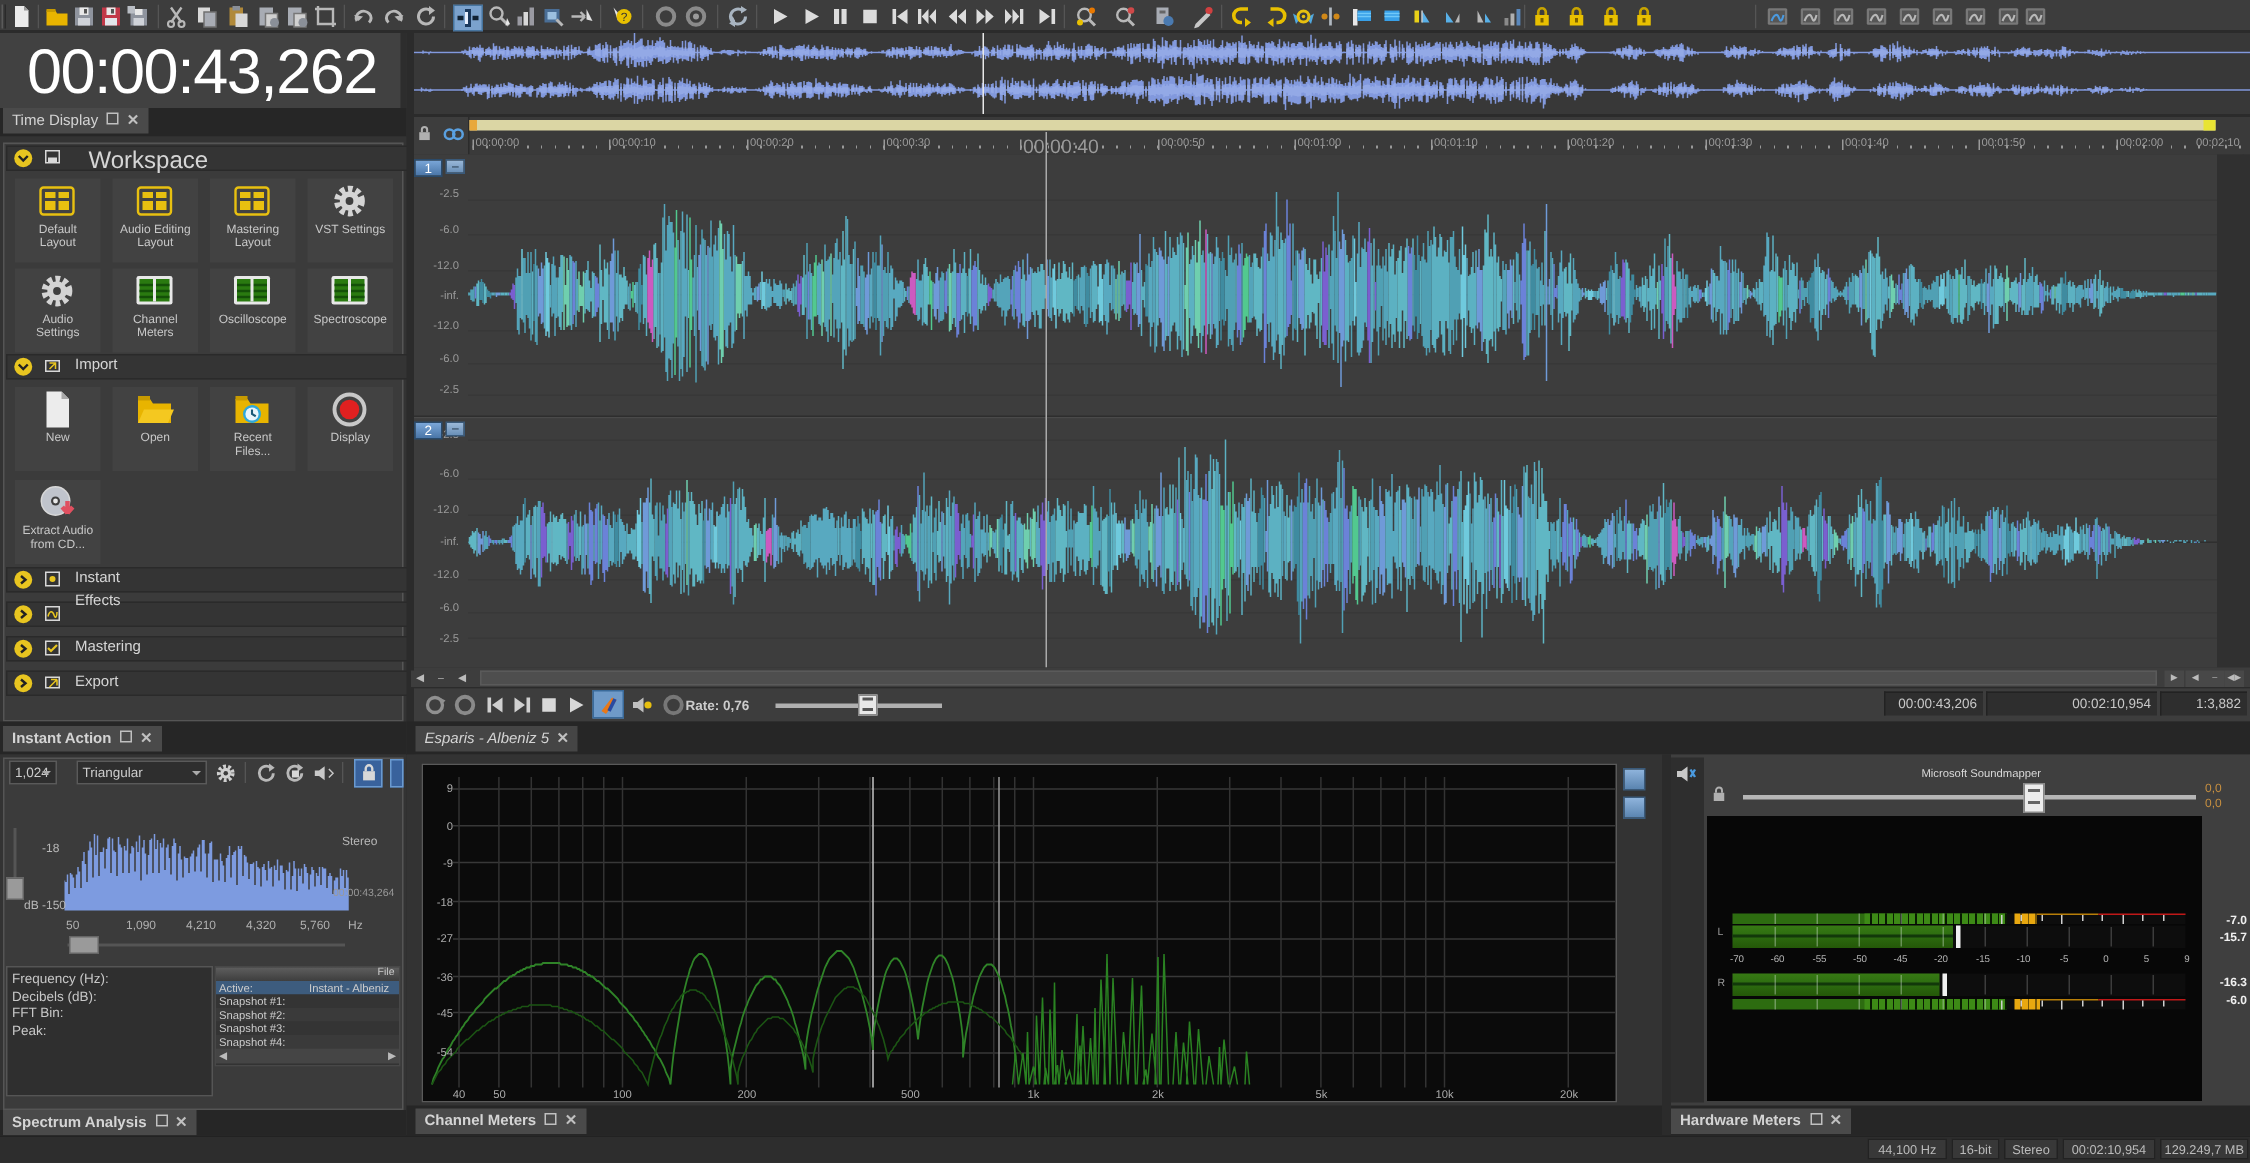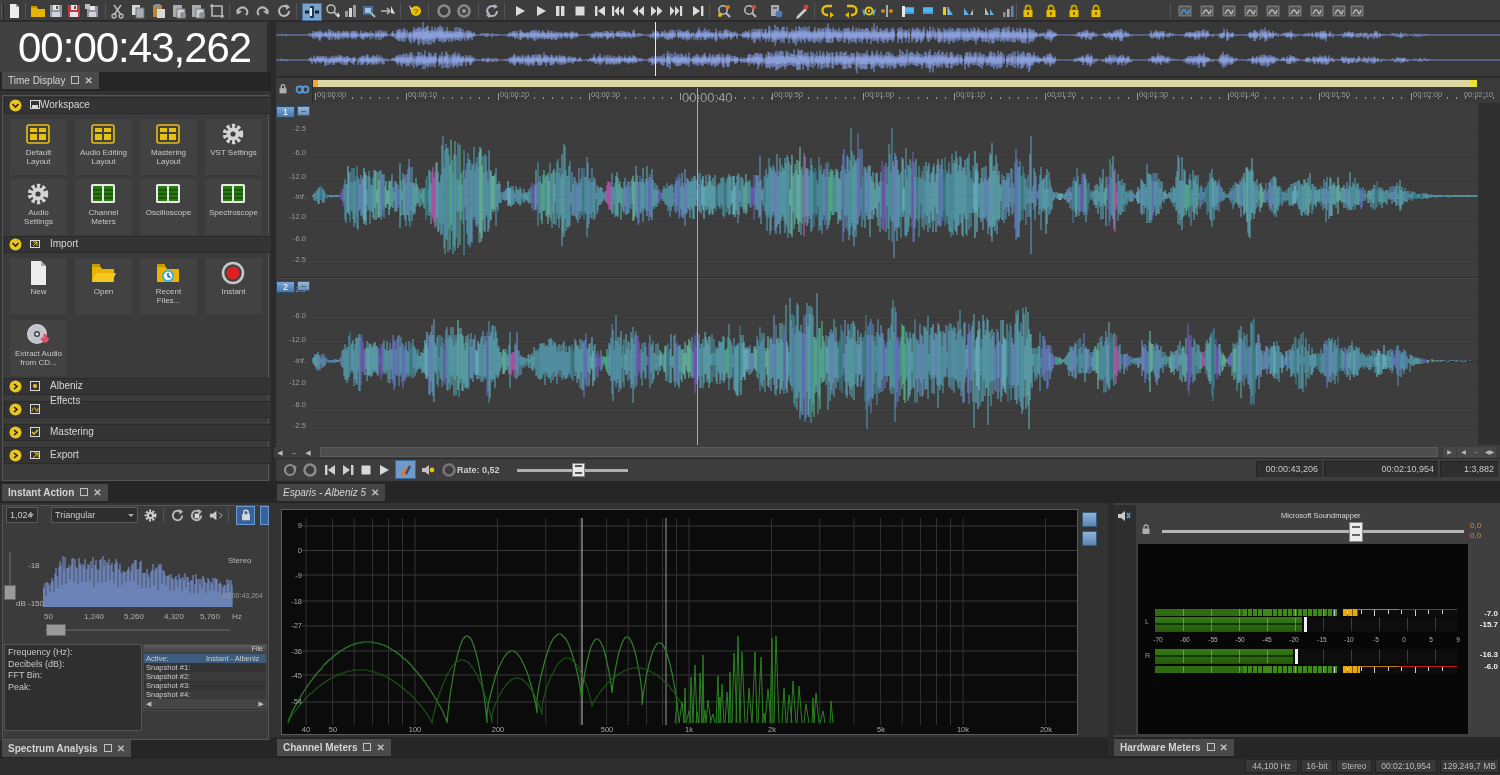--- a/index.html
+++ b/index.html
@@ -335,21 +335,21 @@
 <div class="a" style="left:2px;top:95px;width:267px;height:386px;background:#3b3b3b;border:1px solid #555"></div>
 <div class="hdr" style="top:97px"></div>
 <svg class="a" style="left:9px;top:99px" width="13" height="13" viewBox="0 0 13 13">
     <circle cx="6.5" cy="6.5" r="6" fill="#e8c520"></circle>
     <path d="M3.5 5l3 3 3-3" stroke="#222" stroke-width="1.6" fill="none"></path>
   </svg>
 <svg class="a" style="left:28px;top:98px" width="14" height="14" viewBox="0 0 14 14">
     <rect x="2.5" y="2.5" width="9" height="8" fill="none" stroke="#d8d8d8"></rect>
     <rect x="4" y="7" width="6" height="3" fill="#d8d8d8"></rect>
   </svg>
-<div class="a" style="left:40px;top:99px;font-size:10px;color:#d6d6d6">Workspace</div>
+<div class="a" style="left:59px;top:99px;font-size:16px;color:#d6d6d6">Workspace</div>
 <div class="tile" style="left:10px;top:119px">
     <div class="a" style="left:15px;top:2px"><svg width="26" height="26" viewBox="0 0 26 26">
         <rect x="2" y="4" width="22" height="18" rx="2" fill="none" stroke="#e8c010" stroke-width="1.6"></rect>
         <rect x="5" y="7" width="7" height="4" fill="#e8c010"></rect>
         <rect x="14" y="7" width="7" height="4" fill="#e8c010"></rect>
         <rect x="5" y="13" width="7" height="6" fill="#e8c010"></rect>
         <rect x="14" y="13" width="7" height="6" fill="#e8c010"></rect>
       </svg></div>
     <div class="lb">Default<br>Layout</div>
   </div>
@@ -449,42 +449,42 @@
         <circle cx="13" cy="16" r="4.4" fill="#e8f4fa"></circle>
         <path d="M13 13v3l2.5 1.5" stroke="#1a5a78" stroke-width="1.4" fill="none"></path>
       </svg></div>
     <div class="lb">Recent<br>Files...</div>
   </div>
 <div class="tile" style="left:205px;top:258px">
     <div class="a" style="left:15px;top:2px"><svg width="26" height="26" viewBox="0 0 26 26">
         <circle cx="13" cy="13" r="10" fill="none" stroke="#c8c8c8" stroke-width="2.6"></circle>
         <circle cx="13" cy="13" r="6.5" fill="#e02020"></circle>
       </svg></div>
-    <div class="lb">Instant</div>
+    <div class="lb">Display</div>
   </div>
 <div class="tile" style="left:10px;top:320px">
     <div class="a" style="left:15px;top:2px"><svg width="26" height="26" viewBox="0 0 26 26">
         <circle cx="12" cy="12" r="10" fill="#d8d8d8"></circle>
         <circle cx="12" cy="12" r="9" fill="#c0c4cc"></circle>
         <circle cx="12" cy="12" r="3" fill="#3f3f3f"></circle>
         <circle cx="12" cy="12" r="1.6" fill="#e8e8e8"></circle>
         <path d="M20 12v8m0 0l-3.5-4m3.5 4l3.5-4" stroke="#e05060" stroke-width="3" fill="none"></path>
       </svg></div>
     <div class="lb">Extract Audio<br>from CD...</div>
   </div>
 <div class="hdr" style="top:378px"></div>
 <svg class="a" style="left:9px;top:380px" width="13" height="13" viewBox="0 0 13 13">
     <circle cx="6.5" cy="6.5" r="6" fill="#e8c520"></circle>
     <path d="M5 4l3 2.5L5 9" stroke="#222" stroke-width="1.6" fill="none"></path>
   </svg>
 <svg class="a" style="left:28px;top:379px" width="14" height="14" viewBox="0 0 14 14">
     <rect x="2.5" y="2.5" width="9" height="9" fill="none" stroke="#d8d8d8"></rect>
     <circle cx="7" cy="7" r="2" fill="#e8c520"></circle>
   </svg>
-<div class="a" style="left:50px;top:380px;font-size:10px;color:#d6d6d6">Albeniz</div>
+<div class="a" style="left:50px;top:380px;font-size:10px;color:#d6d6d6">Instant</div>
 <div class="hdr" style="top:401px"></div>
 <svg class="a" style="left:9px;top:403px" width="13" height="13" viewBox="0 0 13 13">
     <circle cx="6.5" cy="6.5" r="6" fill="#e8c520"></circle>
     <path d="M5 4l3 2.5L5 9" stroke="#222" stroke-width="1.6" fill="none"></path>
   </svg>
 <svg class="a" style="left:28px;top:402px" width="14" height="14" viewBox="0 0 14 14">
     <rect x="2.5" y="2.5" width="9" height="9" fill="none" stroke="#d8d8d8"></rect>
     <path d="M4 9c1-4 3-4 4-1s2 1 2-2" stroke="#e8c520" fill="none"></path>
   </svg>
 <div class="a" style="left:50px;top:395px;font-size:10px;color:#d6d6d6">Effects</div>
@@ -540,22 +540,22 @@
     <path d="M5.5 7V5a2.5 2.5 0 0 1 5 0v2" stroke="#d8d8d8" stroke-width="1.8" fill="none"></path>
   </svg>
 <div class="a" style="left:260px;top:506px;width:9px;height:19px;background:#39629c;border:1px solid #6a9ad0"></div>
 <svg class="a" style="left:43px;top:505px" width="200" height="110" viewBox="0 0 200 110">
     <path stroke="#7d9be0" stroke-width="1" d="M0 102V82M1 102V83M2 102V78M3 102V91M4 102V77M5 102V78M6 102V80M7 102V87M8 102V78M9 102V73M10 102V76M11 102V87M12 102V69M13 102V63M14 102V71M15 102V83M16 102V62M17 102V56M18 102V60M19 102V80M20 102V51M21 102V65M22 102V52M23 102V79M24 102V63M25 102V63M26 102V60M27 102V74M28 102V61M29 102V54M30 102V53M31 102V77M32 102V54M33 102V62M34 102V63M35 102V79M36 102V53M37 102V58M38 102V60M39 102V77M40 102V59M41 102V62M42 102V54M43 102V77M44 102V64M45 102V59M46 102V60M47 102V76M48 102V56M49 102V63M50 102V52M51 102V82M52 102V60M53 102V55M54 102V64M55 102V78M56 102V65M57 102V55M58 102V54M59 102V77M60 102V51M61 102V61M62 102V55M63 102V77M64 102V57M65 102V60M66 102V54M67 102V75M68 102V60M69 102V58M70 102V67M71 102V78M72 102V59M73 102V54M74 102V57M75 102V82M76 102V64M77 102V59M78 102V68M79 102V80M80 102V66M81 102V67M82 102V67M83 102V77M84 102V66M85 102V64M86 102V62M87 102V76M88 102V66M89 102V60M90 102V58M91 102V76M92 102V55M93 102V55M94 102V64M95 102V80M96 102V64M97 102V57M98 102V56M99 102V83M100 102V68M101 102V68M102 102V68M103 102V82M104 102V64M105 102V69M106 102V72M107 102V83M108 102V67M109 102V65M110 102V59M111 102V80M112 102V65M113 102V63M114 102V62M115 102V85M116 102V59M117 102V61M118 102V59M119 102V79M120 102V65M121 102V66M122 102V70M123 102V81M124 102V71M125 102V71M126 102V70M127 102V85M128 102V69M129 102V73M130 102V74M131 102V86M132 102V73M133 102V71M134 102V75M135 102V82M136 102V69M137 102V74M138 102V73M139 102V86M140 102V72M141 102V75M142 102V68M143 102V82M144 102V72M145 102V72M146 102V77M147 102V88M148 102V75M149 102V76M150 102V70M151 102V88M152 102V79M153 102V69M154 102V74M155 102V89M156 102V74M157 102V79M158 102V74M159 102V84M160 102V71M161 102V73M162 102V77M163 102V88M164 102V78M165 102V73M166 102V75M167 102V86M168 102V77M169 102V79M170 102V73M171 102V85M172 102V73M173 102V74M174 102V74M175 102V87M176 102V79M177 102V77M178 102V79M179 102V91M180 102V82M181 102V80M182 102V80M183 102V88M184 102V74M185 102V79M186 102V75M187 102V87M188 102V75M189 102V80"></path>
   </svg>
 <div class="a" style="left:228px;top:556px;font-size:8px;color:#b8b8b8">Stereo</div>
 <div class="a" style="left:28px;top:561px;font-size:8px;color:#b8b8b8">-18</div>
 <div class="a" style="left:16px;top:599px;font-size:8px;color:#b8b8b8">dB -150</div>
 <div class="a" style="left:44px;top:612px;font-size:8px;color:#b0b0b0">50</div>
-<div class="a" style="left:84px;top:612px;font-size:8px;color:#b0b0b0">1,240</div>
-<div class="a" style="left:124px;top:612px;font-size:8px;color:#b0b0b0">5,260</div>
+<div class="a" style="left:84px;top:612px;font-size:8px;color:#b0b0b0">1,090</div>
+<div class="a" style="left:124px;top:612px;font-size:8px;color:#b0b0b0">4,210</div>
 <div class="a" style="left:164px;top:612px;font-size:8px;color:#b0b0b0">4,320</div>
 <div class="a" style="left:200px;top:612px;font-size:8px;color:#b0b0b0">5,760</div>
 <div class="a" style="left:232px;top:612px;font-size:8px;color:#b0b0b0">Hz</div>
 <div class="a" style="left:222px;top:592px;font-size:7px;color:#999">00:00:43,264</div>
 <div class="a" style="left:9px;top:552px;width:2px;height:48px;background:#555"></div>
 <div class="a" style="left:4px;top:585px;width:12px;height:15px;background:#9a9a9a;border:1px solid #666"></div>
 <div class="a" style="left:45px;top:629px;width:185px;height:2px;background:#555"></div>
 <div class="a" style="left:46px;top:624px;width:20px;height:12px;background:#9a9a9a;border:1px solid #666"></div>
 <div class="a" style="left:4px;top:644px;width:138px;height:87px;background:#2f2f2f;border:1px solid #555">
     <div style="font-size:9px;color:#c8c8c8;padding:2px 0 0 3px;line-height:11.5px">Frequency (Hz):<br>Decibels (dB):<br>FFT Bin:<br>Peak:</div>
@@ -731,21 +731,21 @@
     <path d="M4 13L11 4l3 2-7 9z" fill="#e87818"></path>
     <path d="M9 13l4-8" stroke="#2a4aa0" stroke-width="2.4"></path>
   </svg>
 <svg class="a" style="left:420px;top:462px" width="16" height="16" viewBox="0 0 16 16">
     <path d="M2 6h3l4-3v10l-4-3H2z" fill="#c0c0c0"></path>
     <circle cx="12" cy="8" r="2.4" fill="#e8c010"></circle>
   </svg>
 <svg class="a" style="left:441px;top:462px" width="16" height="16" viewBox="0 0 16 16">
     <circle cx="8" cy="8" r="5.5" fill="none" stroke="#777" stroke-width="2.6"></circle>
   </svg>
-<div class="a" style="left:457px;top:465px;font-size:9px;color:#ccc;font-weight:700">Rate: 0,52</div>
+<div class="a" style="left:457px;top:465px;font-size:9px;color:#ccc;font-weight:700">Rate: 0,76</div>
 <div class="a" style="left:517px;top:469px;width:111px;height:3px;background:#b0b0b0"></div>
 <div class="a" style="left:572px;top:463px;width:13px;height:14px;background:#e8e8e8;border:1px solid #888"></div>
 <div class="a" style="left:575px;top:465px;width:7px;height:2px;background:#555"></div>
 <div class="a" style="left:575px;top:472px;width:7px;height:2px;background:#555"></div>
 <div class="a" style="left:576px;top:478px;width:0;height:0;border:4px solid transparent;border-bottom-color:#ccc"></div>
 <div class="sbx" style="left:1256px;top:461px;width:66px;height:16px">00:00:43,206</div>
 <div class="sbx" style="left:1324px;top:461px;width:114px;height:16px">00:02:10,954</div>
 <div class="sbx" style="left:1440px;top:461px;width:58px;height:16px">1:3,882</div>
 <div class="a" style="left:271px;top:481px;width:1229px;height:22px;background:#262626"></div>
 <div class="tab" style="left:277px;top:484px;background:#454545"><i>Esparis - Albeniz 5</i><span class="tx">✕</span></div>

